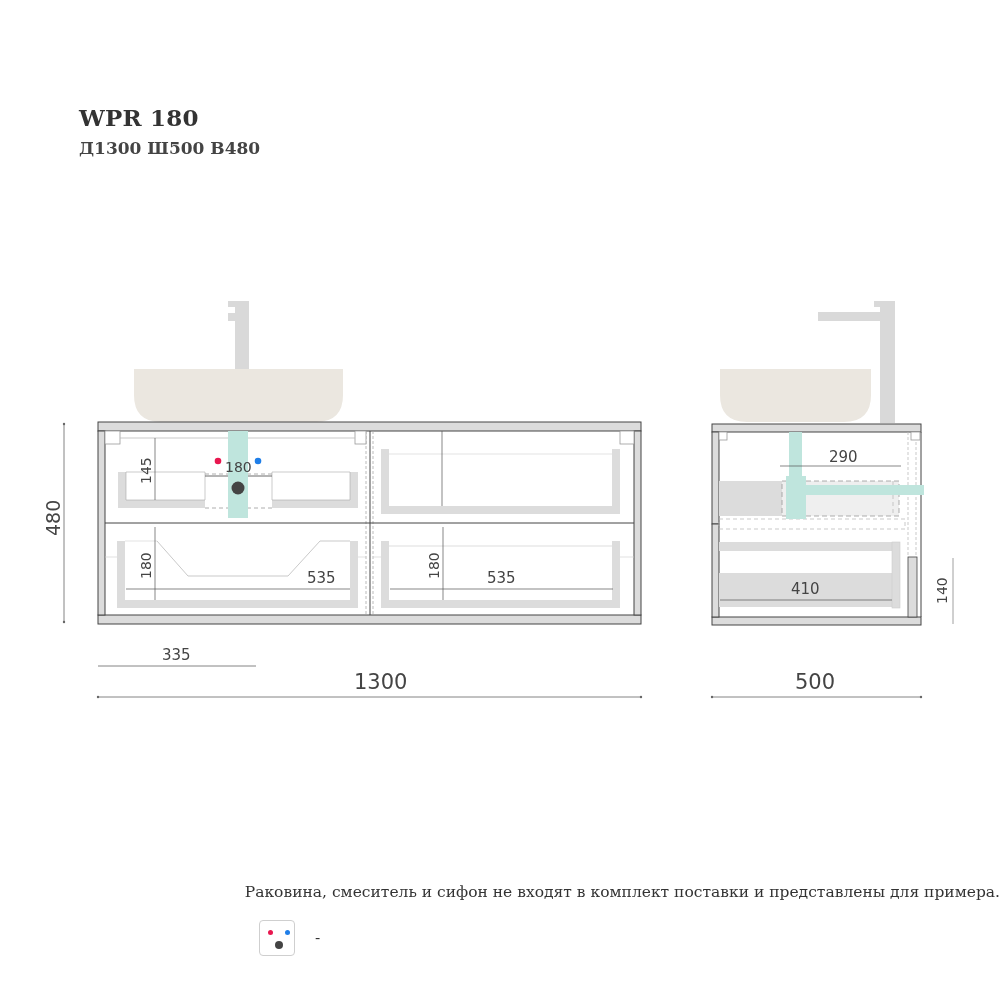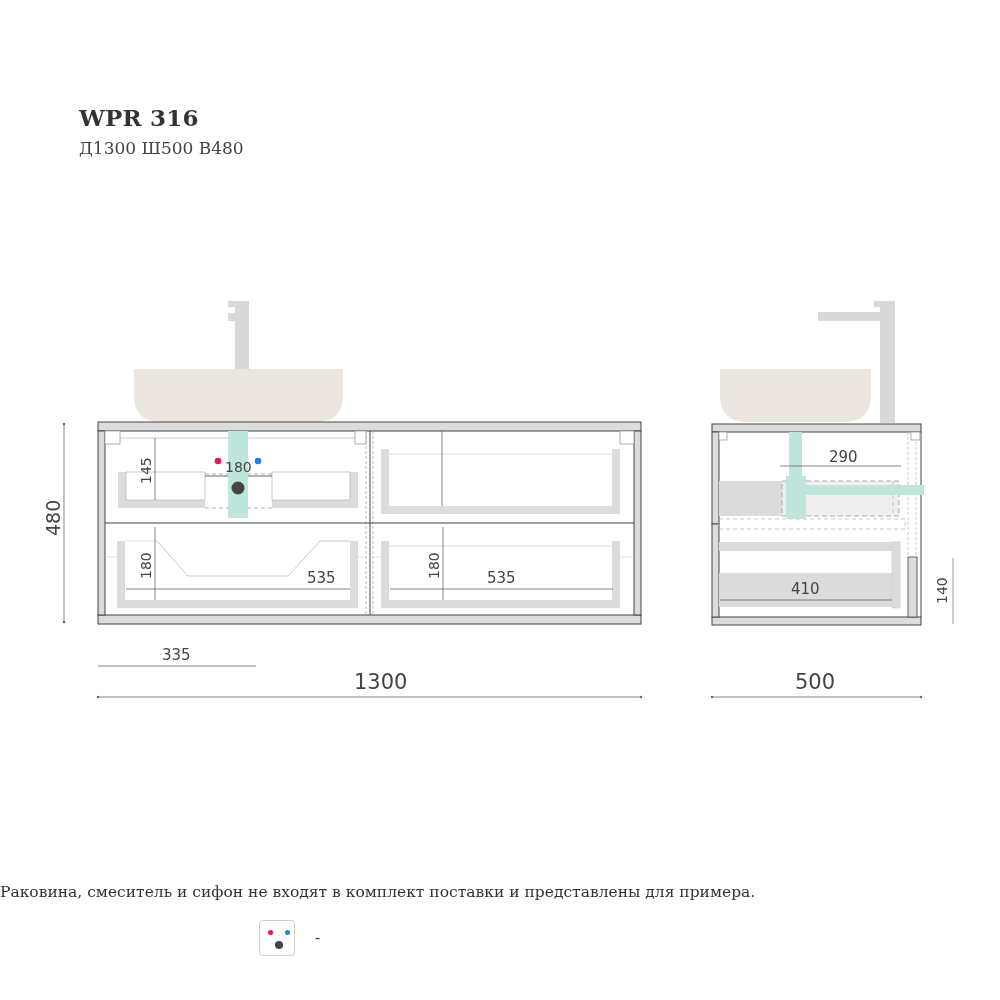--- a/index.html
+++ b/index.html
@@ -5,46 +5,46 @@
   html, body { margin: 0; padding: 0; background: #ffffff; }
   body { width: 1000px; height: 1000px; position: relative; overflow: hidden; }
   .title {
     position: absolute; left: 79px; top: 104px;
     font-family: "DejaVu Serif", serif; font-size: 23px; font-weight: bold;
     color: #333333; letter-spacing: 0.2px; margin: 0;
   }
   .subtitle {
     position: absolute; left: 79px; top: 138px;
     font-family: "DejaVu Serif", serif; font-size: 17px;
-    color: #444444; margin: 0;
+    color: #444444; margin: 0; font-weight: bold;
   }
   svg.drawing { position: absolute; left: 0; top: 0; }
   .dim-text { font-family: "DejaVu Sans", sans-serif; fill: #444444; }
   .note {
-    position: absolute; left: 0; width: 1000px; top: 883px; text-align: left;
+    position: absolute; left: 0; width: 1000px; top: 883px; text-align: right;
     font-family: "DejaVu Serif", serif; font-size: 15.5px; color: #333333;
   }
   .legend {
     position: absolute; left: 259px; top: 919px; height: 38px;
     display: flex; align-items: center;
   }
   .legend-box {
     width: 36px; height: 36px; border: 1px solid #cfcfcf; border-radius: 4px;
     position: relative; background: #fff; box-sizing: border-box;
   }
   .legend-box .dot { position: absolute; border-radius: 50%; }
   .legend-text {
     margin-left: 20px;
     font-family: "DejaVu Serif", serif; font-size: 15.5px; color: #333333;
   }
 </style>
 </head>
 <body>
 
-<h1 class="title">WPR 316</h1>
+<h1 class="title">WPR 180</h1>
 <p class="subtitle">Д1300 Ш500 В480</p>
 
 <svg class="drawing" width="1000" height="1000" viewBox="0 0 1000 1000" xmlns="http://www.w3.org/2000/svg">
 
   <g>
 
     <g>
       <rect x="235" y="301" width="14" height="68" fill="#d9d9d9"></rect>
       <rect x="228" y="301" width="10" height="6" fill="#d9d9d9"></rect>
       <rect x="228" y="313" width="10" height="8" fill="#d9d9d9"></rect>

